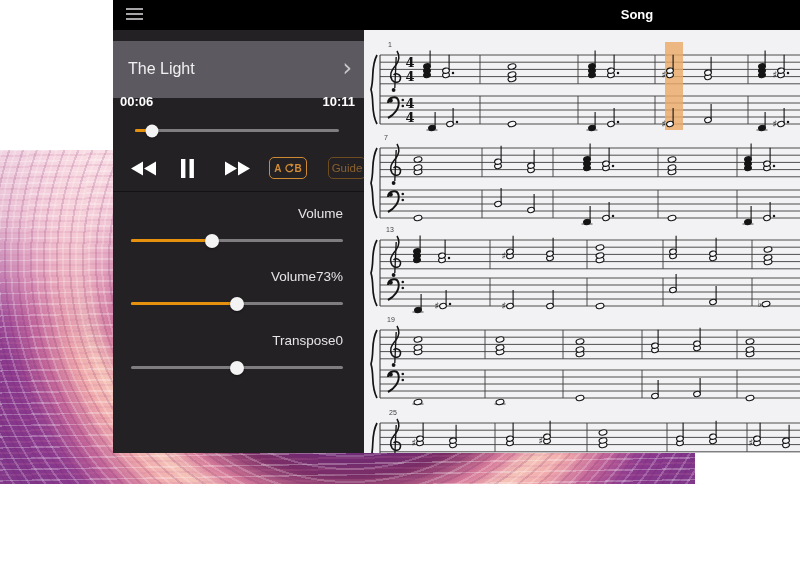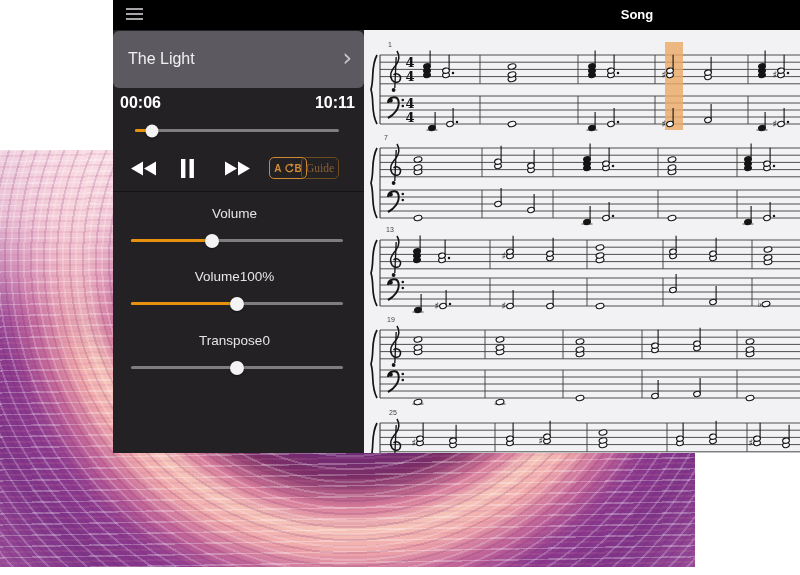--- a/index.html
+++ b/index.html
@@ -1,16 +1,16 @@
 <!DOCTYPE html>
 <html><head>
 <meta charset="utf-8">
 <style>
   html,body{margin:0;padding:0;background:#fff;}
-  .page{position:relative;width:800px;height:567px;overflow:hidden;background:#fff;
+  .page{position:relative;width:800px;height:484px;overflow:hidden;background:#fff;
         font-family:"Liberation Sans",sans-serif;}
 
   
   .swirl{position:absolute;left:0;top:150px;width:695px;height:425px;
     background:
       repeating-radial-gradient(circle at 350px 110px,
         rgba(255,255,255,.20) 0 2px, rgba(255,255,255,0) 2px 6px,
         rgba(110,30,100,.16) 6px 8px, rgba(110,30,100,0) 8px 13px),
       repeating-linear-gradient(179deg,
         rgba(255,255,255,.28) 0 1.5px, rgba(255,255,255,0) 1.5px 5px,
@@ -26,49 +26,49 @@
 
   
   .app{position:absolute;left:113px;top:0;width:687px;height:453px;background:#242124;}
   .topbar{position:absolute;left:0;top:0;width:100%;height:30px;background:#000;}
   .hamburger{position:absolute;left:13px;top:8px;width:17px;height:13px;cursor:pointer;}
   .hamburger i{display:block;height:2px;margin-bottom:3px;background:#a7a5a7;}
   .song-tab{position:absolute;left:524px;top:0;height:30px;line-height:30px;
     transform:translateX(-50%);color:#fff;font-size:13px;font-weight:bold;}
 
   .sidebar{position:absolute;left:0;top:30px;width:251px;height:423px;background:#242124;}
-  .title-row{position:absolute;left:0;top:1px;width:100%;height:57px;background:#5c5960;border-radius:6px;}
+  .title-row{position:absolute;left:0;top:11px;width:100%;height:57px;background:#5c5960;}
   .title-row .t{position:absolute;left:15px;top:19px;font-size:16px;color:#f1f0f1;}
   .title-row .chev{position:absolute;right:12px;top:13px;font-size:24px;color:#c9c8ca;
     font-family:"DejaVu Sans",sans-serif;line-height:28px;}
 
   .time-row{position:absolute;left:7px;right:9px;top:64px;height:14px;
-    display:flex;justify-content:space-between;color:#fff;font-size:16px;font-weight:bold;}
+    display:flex;justify-content:space-between;color:#fff;font-size:13px;font-weight:bold;}
 
   .track{position:absolute;height:3px;background:#7f7d80;border-radius:2px;}
   .track .fill{position:absolute;left:0;top:0;height:100%;background:#e7920e;border-radius:2px;}
   .thumb{position:absolute;width:14px;height:14px;border-radius:50%;background:#f4f3f4;
     top:50%;transform:translate(-50%,-50%);box-shadow:0 1px 2px rgba(0,0,0,.5);}
   #progress-track{left:22px;width:204px;top:99px;}
   #progress-track .thumb{width:13px;height:13px;}
 
   .transport{position:absolute;left:0;top:127px;width:100%;height:22px;}
   .tbtn{position:absolute;top:0;height:22px;background:none;border:none;padding:0;
     display:flex;align-items:center;justify-content:center;cursor:pointer;}
   .btn-rew{left:17px;width:27px;} .btn-pause{left:66px;width:17px;} .btn-fwd{left:110px;width:27px;}
   .btn-ab{left:156px;width:38px;border:1.5px solid #cd8a33;border-radius:5px;
     color:#d28c35;font-size:10px;font-weight:bold;gap:1px;box-sizing:border-box;}
-  .btn-guide{left:188px;width:38px;border:1.5px solid #6d4c22;border-radius:5px;
-    color:#8a6030;font-size:11.5px;box-sizing:border-box;font-family:Liberation Serif, serif;}
+  .btn-guide{left:215px;width:38px;border:1.5px solid #6d4c22;border-radius:5px;
+    color:#8a6030;font-size:11.5px;box-sizing:border-box;}
 
   .divider{position:absolute;left:0;top:161px;width:100%;height:1px;background:#151215;}
 
   .ctl{position:absolute;left:0;width:100%;}
   .ctl .row{position:absolute;left:13px;right:21px;top:0;display:flex;
-    justify-content:center;color:#e6e5e6;font-size:13.5px;}
+    justify-content:flex-end;color:#e6e5e6;font-size:13.5px;}
   .ctl .track{left:18px;right:21px;}
   #ctl-volume{top:176px;} #ctl-volume .track{top:33px;}
   #ctl-tempo{top:239px;}  #ctl-tempo .track{top:33px;}
   #ctl-transpose{top:303px;} #ctl-transpose .track{top:33px;}
 
   
   .sheet{position:absolute;left:251px;top:30px;width:436px;height:423px;background:#f2f1f3;}
   .sheet svg{position:absolute;left:0;top:0;}
 </style>
 </head>
@@ -141,21 +141,21 @@
         </div>
         <div class="track">
           <div class="fill" style="width: 38%;"></div>
           <div class="thumb" style="left: 38%;"></div>
         </div>
       </div>
 
       <div class="ctl" id="ctl-tempo">
         <div class="row">
           <span>Volume</span>
-          <span>100%</span>
+          <span>73%</span>
         </div>
         <div class="track">
           <div class="fill" style="width: 50%;"></div>
           <div class="thumb" style="left: 50%;"></div>
         </div>
       </div>
 
       <div class="ctl" id="ctl-transpose">
         <div class="row">
           <span>Transpose</span>

